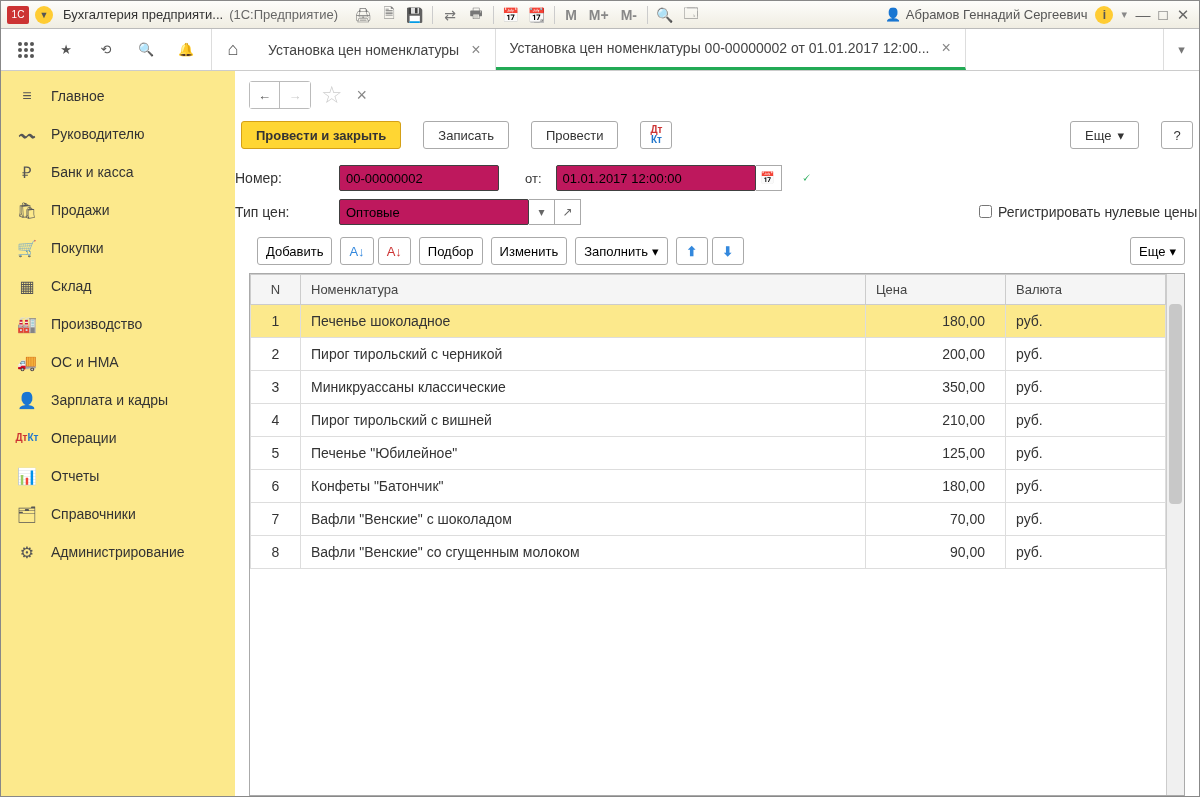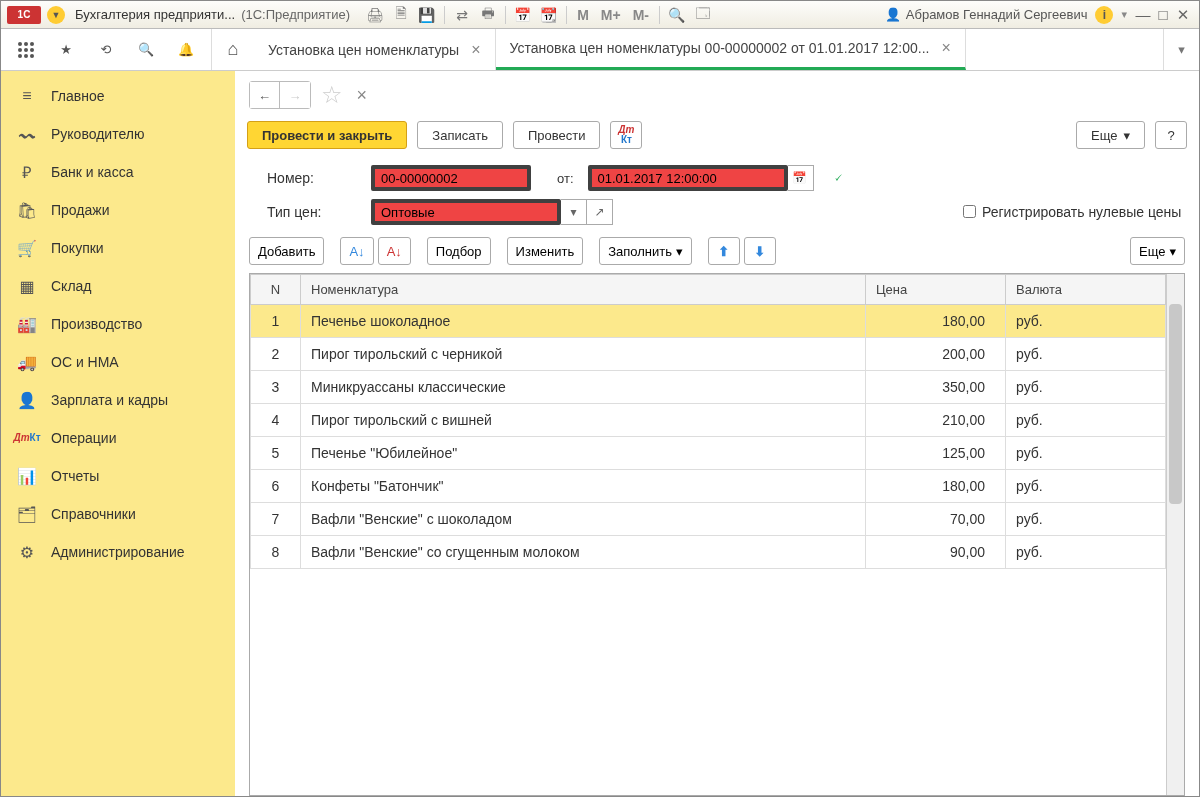--- a/index.html
+++ b/index.html
@@ -1,21 +1,21 @@
 <!DOCTYPE html>
 <html><head>
 <meta charset="utf-8">
 <style>
 * { box-sizing: border-box; margin: 0; padding: 0; font-family: Arial, sans-serif; }
 body { background: #d0d0d0; font-size: 13px; color: #333; }
 .window { width: 1200px; height: 797px; background: #fff; border: 1px solid #888; display: flex; flex-direction: column; }
 
 
 .titlebar { height: 28px; background: linear-gradient(#fdfdfb,#f0ede2); display: flex; align-items: center; padding: 0 6px; border-bottom: 1px solid #bbb; }
-.tb-logo { width: 34px; height: 18px; background: #cc3333; color: white; font-size: 10px; font-weight: bold; display: flex; align-items: center; justify-content: center; border-radius: 2px; margin-right: 6px; }
+.tb-logo { width: 22px; height: 18px; background: #cc3333; color: white; font-size: 10px; font-weight: normal; display: flex; align-items: center; justify-content: center; border-radius: 2px; margin-right: 6px; }
 .tb-dd { width: 18px; height: 18px; background: #ffcc33; border-radius: 50%; display: flex; align-items: center; justify-content: center; font-size: 9px; color: #555; margin-right: 10px; }
 .tb-title { font-size: 13px; color: #333; }
 .tb-sub { color: #666; }
 .tb-icons { display: flex; gap: 8px; margin-left: 16px; align-items: center; }
 .tb-icon { width: 18px; height: 18px; display: flex; align-items: center; justify-content: center; color: #777; font-size: 14px; cursor: pointer; }
 .tb-sep { width: 1px; height: 18px; background: #ccc; }
 .tb-spacer { flex: 1; }
 .tb-m { font-weight: bold; color: #888; font-size: 14px; padding: 0 2px; cursor: pointer; }
 .tb-user { color: #555; font-size: 13px; display: flex; align-items: center; gap: 4px; }
 .tb-info { width: 18px; height: 18px; background: #ffcc33; border-radius: 50%; display: flex; align-items: center; justify-content: center; font-weight: bold; font-size: 12px; color: #555; }
@@ -43,36 +43,36 @@
 
 .main { flex: 1; display: flex; flex-direction: column; background: #fff; overflow: hidden; }
 .doc-header { display: flex; align-items: center; padding: 10px 14px 6px; gap: 10px; }
 .nav-btns { display: flex; border: 1px solid #bbb; border-radius: 3px; }
 .nav-btn { width: 30px; height: 26px; display: flex; align-items: center; justify-content: center; color: #555; cursor: pointer; background: #fff; }
 .nav-btn:first-child { border-right: 1px solid #bbb; }
 .star { font-size: 24px; color: #ccc; cursor: pointer; }
 .doc-title { font-size: 22px; color: #333; flex: 1; white-space: nowrap; overflow: hidden; text-overflow: ellipsis; }
 .doc-close { font-size: 18px; color: #888; cursor: pointer; padding: 0 4px; }
 
-.toolbar { display: flex; align-items: center; padding: 6px 12px 12px; gap: 10px; }
+.toolbar { display: flex; align-items: center; padding: 6px 6px 12px; gap: 22px; }
 .btn { height: 28px; padding: 0 14px; border: 1px solid #aaa; border-radius: 3px; background: #fff; font-size: 13px; color: #333; cursor: pointer; display: flex; align-items: center; gap: 6px; }
 .btn.primary { background: #ffd633; border-color: #d4a017; font-weight: bold; }
 .btn.icon-only { padding: 0; width: 32px; justify-content: center; }
 .tool-spacer { flex: 1; }
 
-.form-row { display: flex; align-items: center; padding: 4px 16px; gap: 8px; margin-left: 16px; }
+.form-row { display: flex; align-items: center; padding: 4px 0; gap: 8px; }
 .form-label { width: 96px; font-size: 14px; color: #333; }
-.input { height: 26px; border: 4px solid #404040; border-radius: 2px; padding: 0 6px; font-size: 13px; background: #ef4444; }
+.input { height: 26px; border: 1px solid #404040; border-radius: 2px; padding: 0 6px; font-size: 13px; background: #be185d; }
 .input-group { display: flex; }
 .input-group .addon { width: 26px; height: 26px; border: 1px solid #aaa; border-left: 0; display: flex; align-items: center; justify-content: center; color: #666; cursor: pointer; background: #fff; font-size: 12px; }
 .checkbox-row { display: flex; align-items: flex-start; gap: 6px; margin-left: auto; width: 220px; }
 .checkbox-row input { margin-top: 2px; }
 .checkbox-row label { font-size: 14px; color: #333; line-height: 1.3; }
 
-.table-toolbar { display: flex; align-items: center; padding: 8px 14px; gap: 16px; }
+.table-toolbar { display: flex; align-items: center; padding: 8px 14px; gap: 8px; margin-left: 8px; }
 .tt-group { display: flex; gap: 4px; }
 .tt-btn { height: 28px; padding: 0 8px; border: 1px solid #aaa; border-radius: 3px; background: #fff; display: flex; align-items: center; justify-content: center; cursor: pointer; font-size: 13px; gap: 4px; min-width: 32px; }
 
 .table-wrap { margin: 0 14px; border: 1px solid #aaa; flex: 1; display: flex; overflow: hidden; min-height: 0; }
 .table-inner { flex: 1; overflow: hidden; }
 .scrollbar { width: 18px; background: #f0f0f0; border-left: 1px solid #ccc; position: relative; }
 .scroll-thumb { position: absolute; top: 30px; left: 2px; right: 2px; height: 200px; background: #c8c8c8; border-radius: 4px; }
 table { width: 100%; border-collapse: collapse; }
 th { background: #f5f5f5; border: 1px solid #ccc; padding: 7px 10px; text-align: left; font-weight: normal; color: #444; font-size: 13px; }
 th.n-col { width: 50px; text-align: center; }
@@ -80,21 +80,21 @@
 th.curr-col { width: 160px; }
 td { border: 1px solid #ddd; padding: 8px 10px; font-size: 14px; color: #333; }
 td.n { text-align: center; }
 td.price { text-align: right; padding-right: 20px; }
 tr.selected td { background: #fce98c; }
 
 .comment-row { display: flex; align-items: center; padding: 12px 14px; gap: 8px; }
 .comment-row .input { flex: 1; }
 
 .dtkт { font-size: 10px; line-height: 1; }
-.dt { color: #cc3333; font-weight: bold; font-style: italic; }
+.dt { color: #cc3333; font-weight: bold; }
 .kt { color: #2277cc; font-weight: bold; }
 .arrow-blue { color: #3388dd; font-weight: bold; }
 </style>
 </head>
 <body>
 
 <div class="window">
 
   <div class="titlebar">
     <div class="tb-logo">1С</div>

